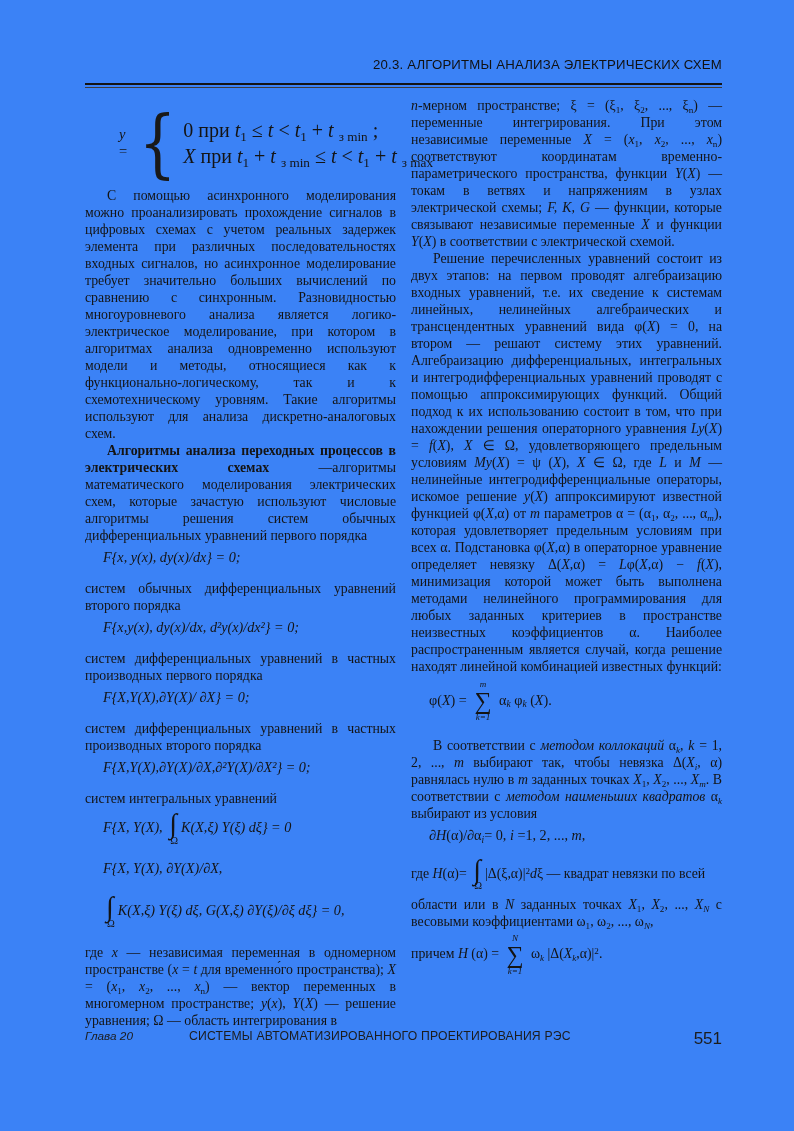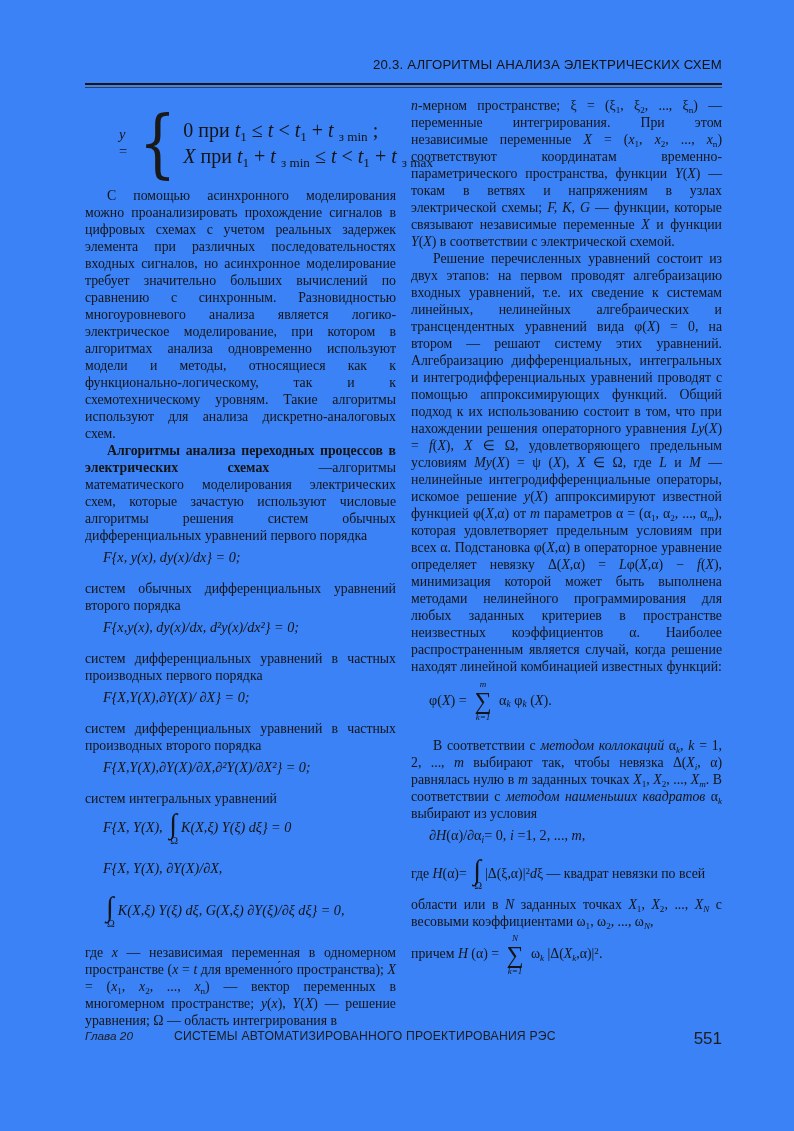--- a/index.html
+++ b/index.html
@@ -31,21 +31,21 @@
          line-height:1;margin:0 4px;}
   .bigop .op{font-size:24px;line-height:.95;font-style:normal;}
   .bigop .lim{font-size:9px;line-height:1.1;font-style:italic;}
   .intwrap{display:inline-flex;flex-direction:column;align-items:flex-start;vertical-align:middle;
            line-height:1;margin:0 3px;}
   .intwrap .ig{font-size:28px;line-height:.85;}
   .intwrap .il{font-size:10.5px;line-height:1;margin-left:1px;}
   .footer{position:absolute;top:1029px;left:85px;width:637px;display:flex;align-items:flex-start;
           font-family:"Liberation Sans",sans-serif;color:#1c1c1c;gap:40px;}
   .footer .chapter{font-style:italic;font-size:11.8px;}
-  .footer .title{font-size:12.2px;margin-left:1px;letter-spacing:.2px;}
+  .footer .title{font-size:12.2px;margin-left:16px;letter-spacing:.2px;}
   .footer .pg{margin-left:auto;font-size:17px;}
 </style>
 </head>
 <body>
 
 <div class="page" style="background: #3b82f6; color: rgb(22, 22, 22);">
   <div class="header">20.3. АЛГОРИТМЫ АНАЛИЗА ЭЛЕКТРИЧЕСКИХ СХЕМ</div>
   <div class="rule"></div>
   <div class="columns">
     <div class="col">

